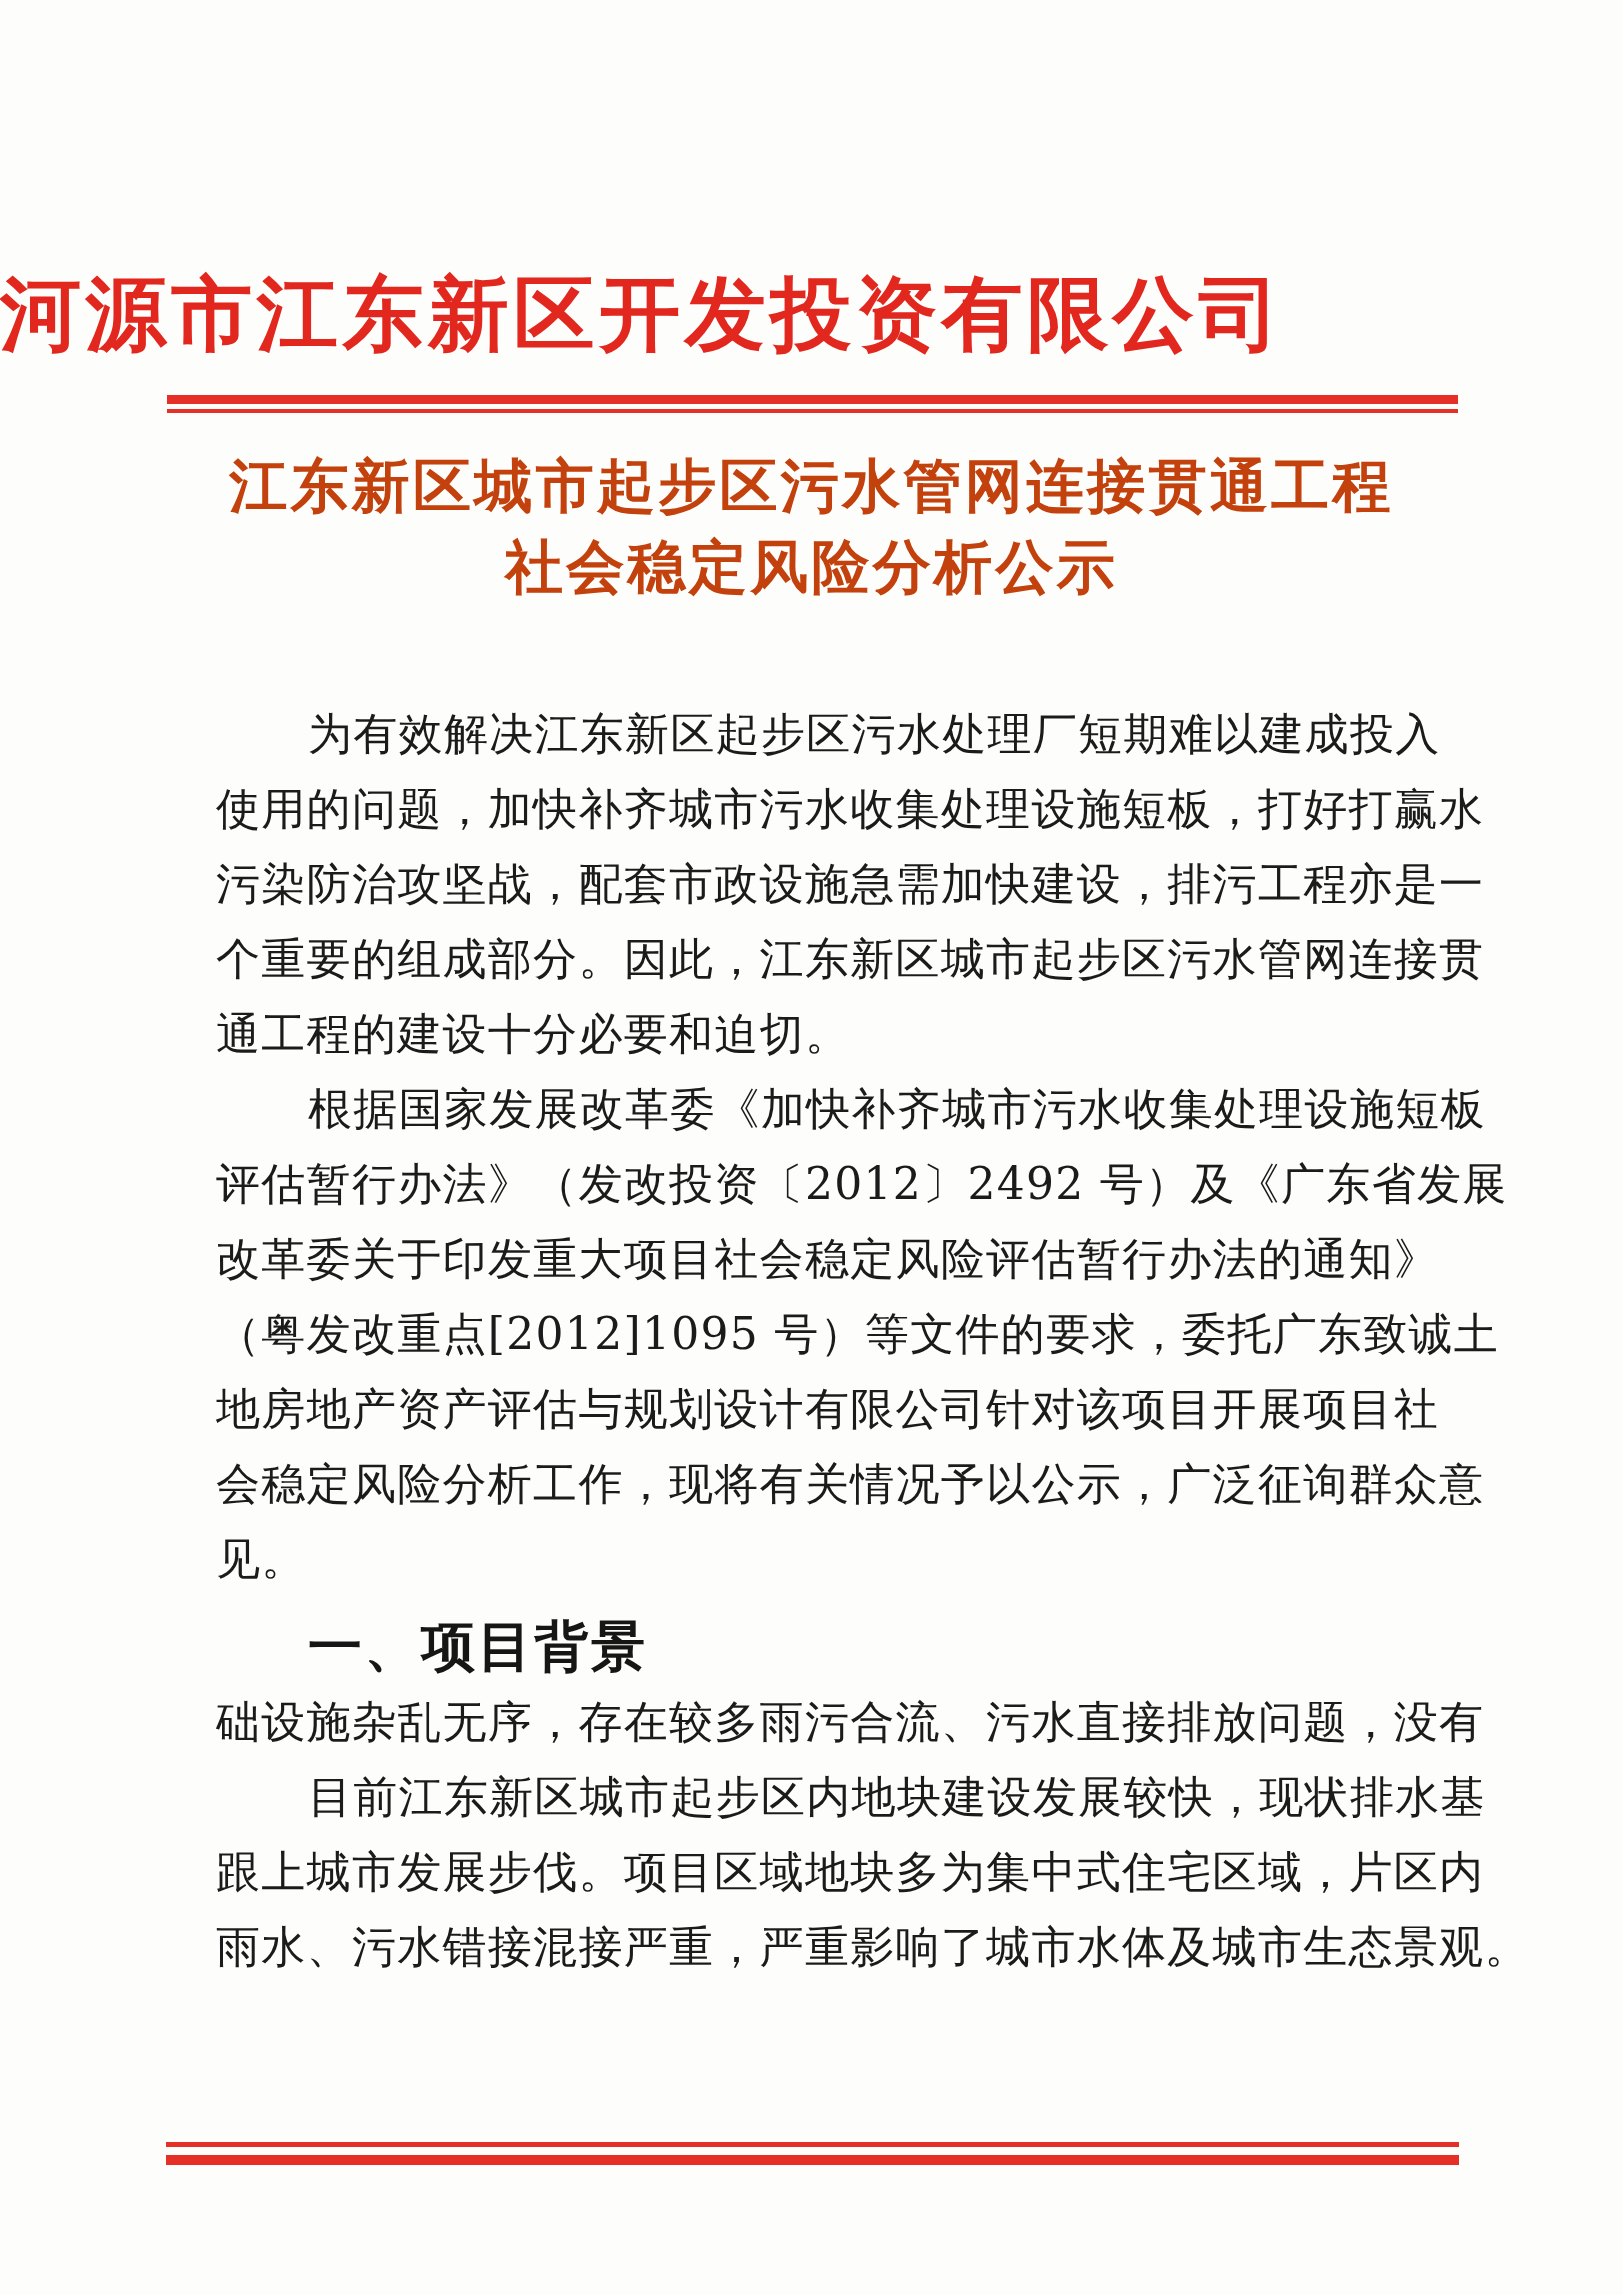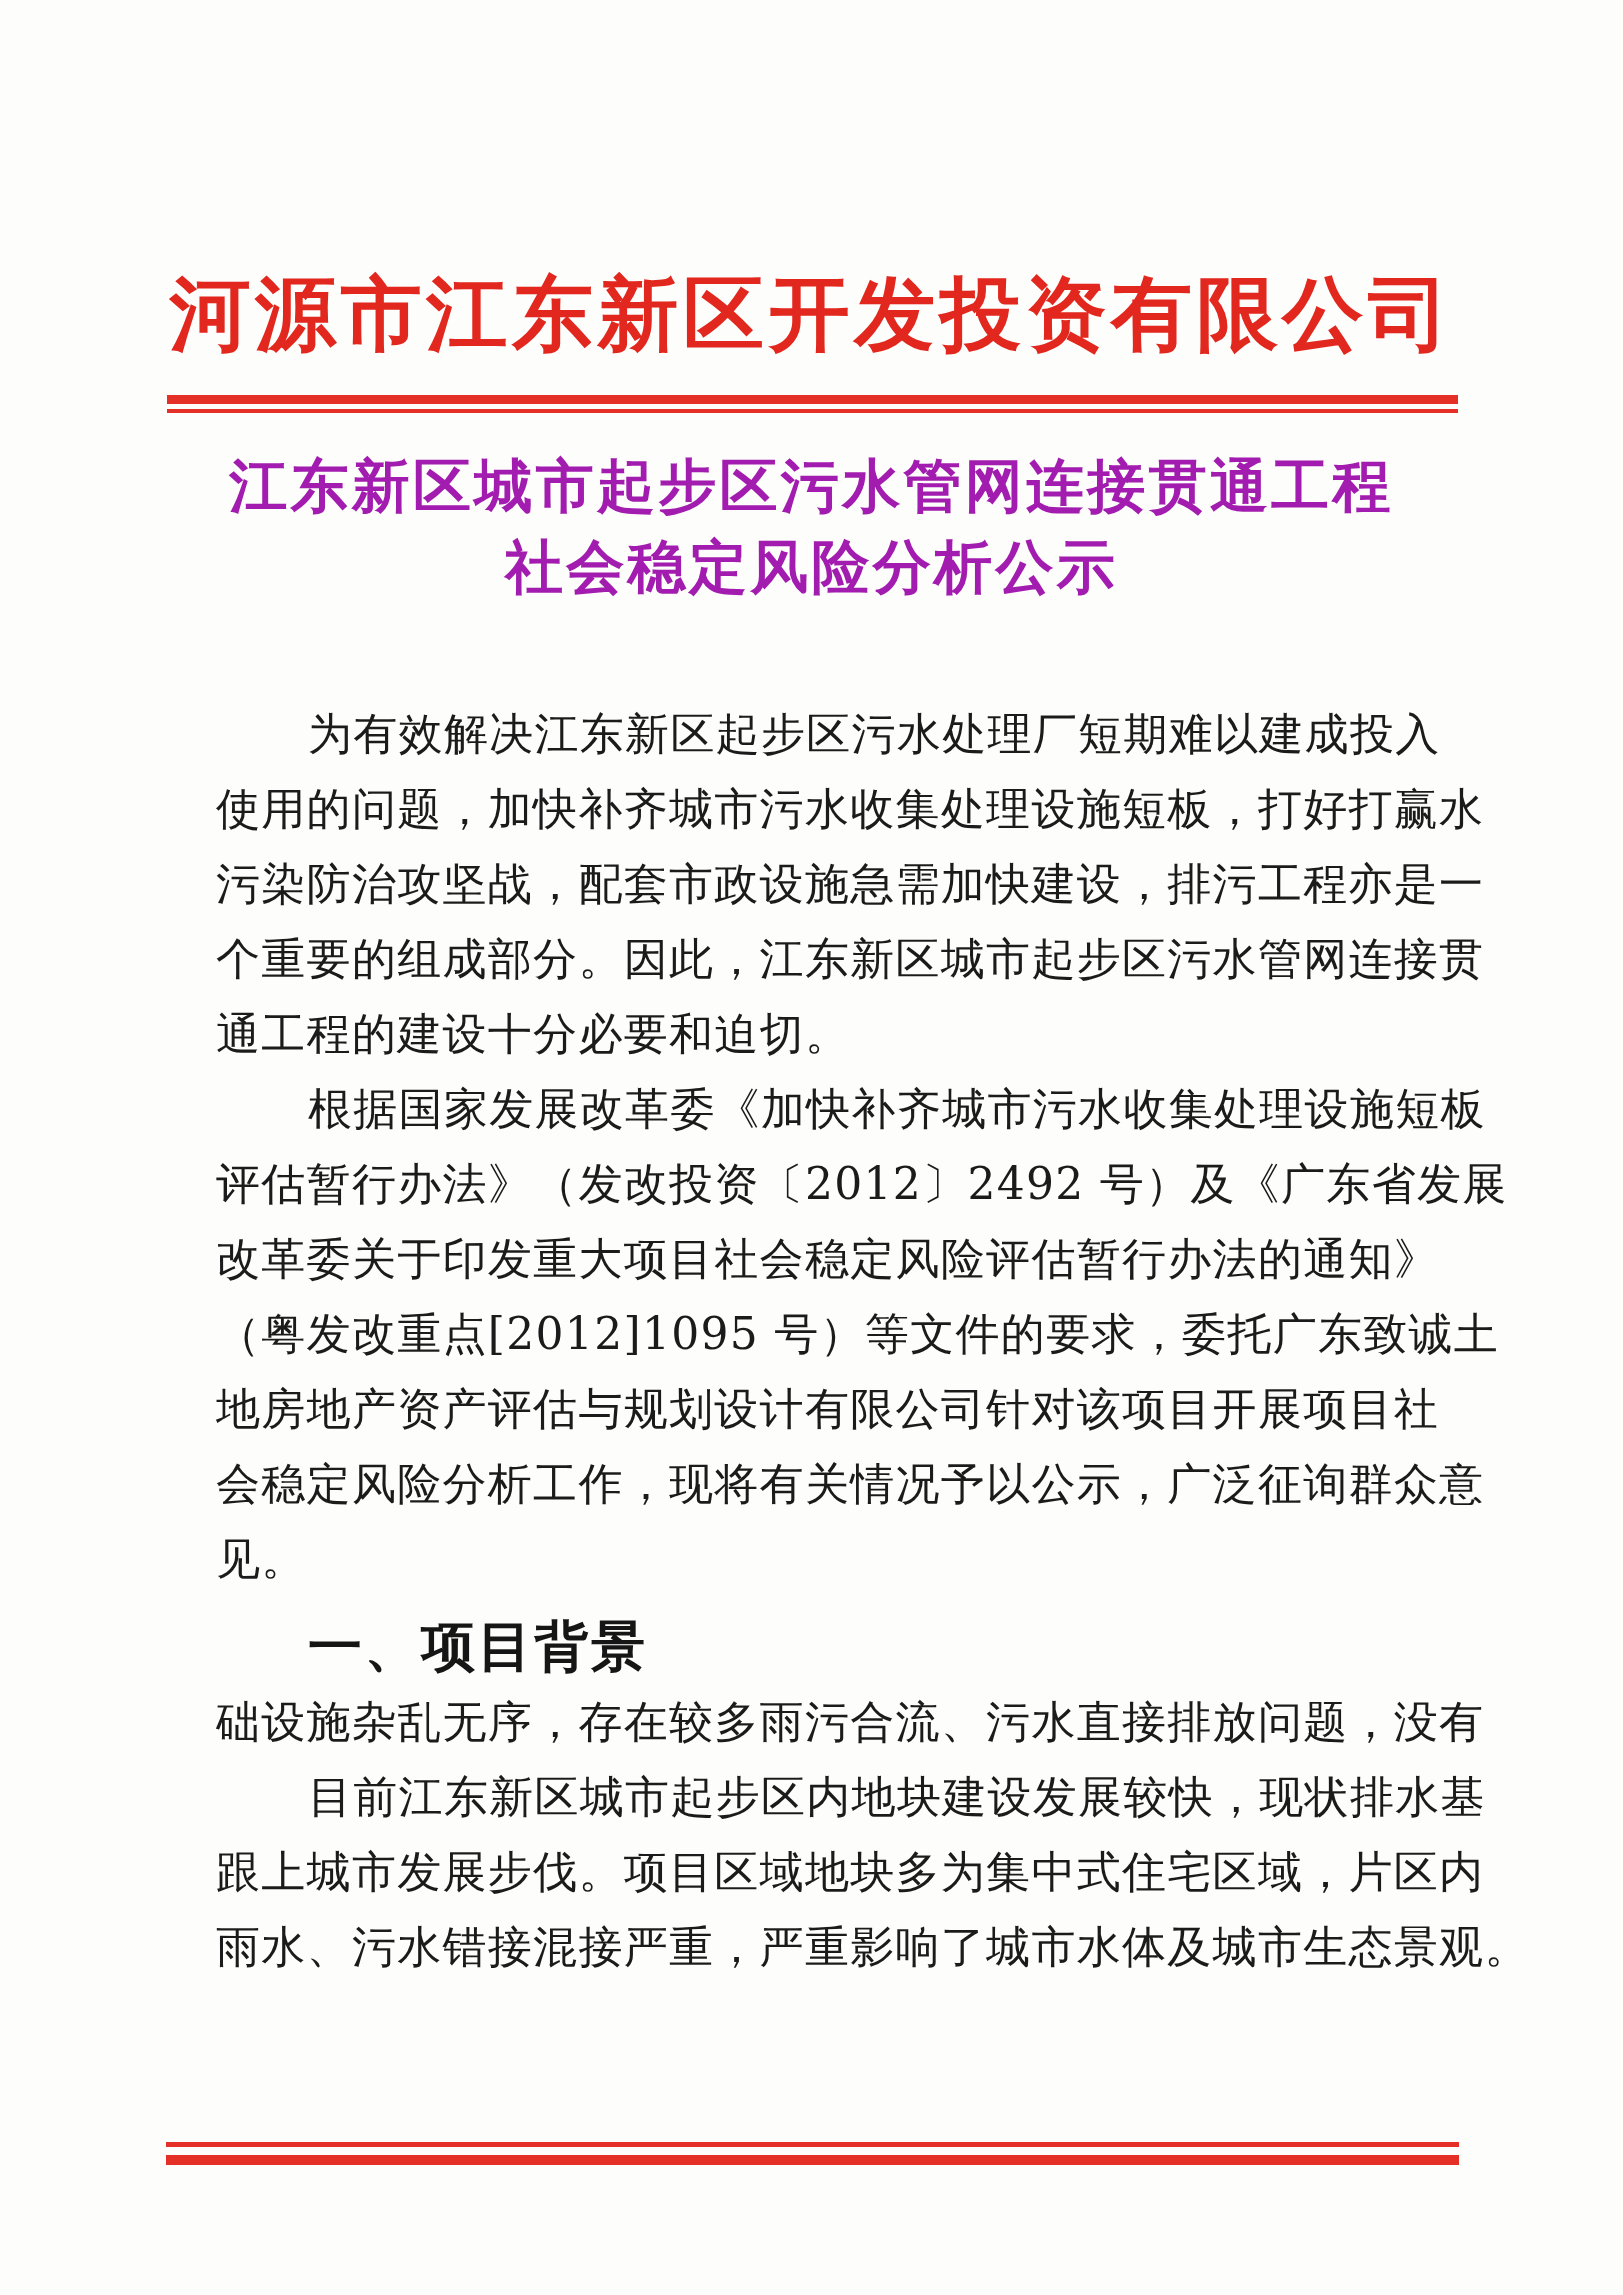--- a/index.html
+++ b/index.html
@@ -15,21 +15,21 @@
   .page {
     position: absolute;
     inset: 0;
   }
   
   .org-title {
     position: absolute;
     top: 261px;
     left: 0;
     width: 100%;
-    text-align: center;
+    text-align: left;
     font-family: "DejaVu Serif", serif;
     font-weight: 700;
     font-size: 81px;
     line-height: 105px;
     letter-spacing: 4.6px;
     color: #e2281e;
     white-space: nowrap;
   }
   
   .rule { position: absolute; left: 167px; width: 1291px; }
@@ -45,21 +45,21 @@
     position: absolute;
     top: 446px;
     left: 0;
     width: 100%;
     text-align: center;
     font-family: "DejaVu Sans", sans-serif;
     font-weight: 700;
     font-size: 58px;
     line-height: 81px;
     letter-spacing: 3.3px;
-    color: #a21caf;
+    color: #c2410c;
   }
   
   .body-text {
     position: absolute;
     top: 696px;
     left: 216px;
     width: 1237px;
     font-size: 44px;
     line-height: 75px;
     letter-spacing: 1.3px;

